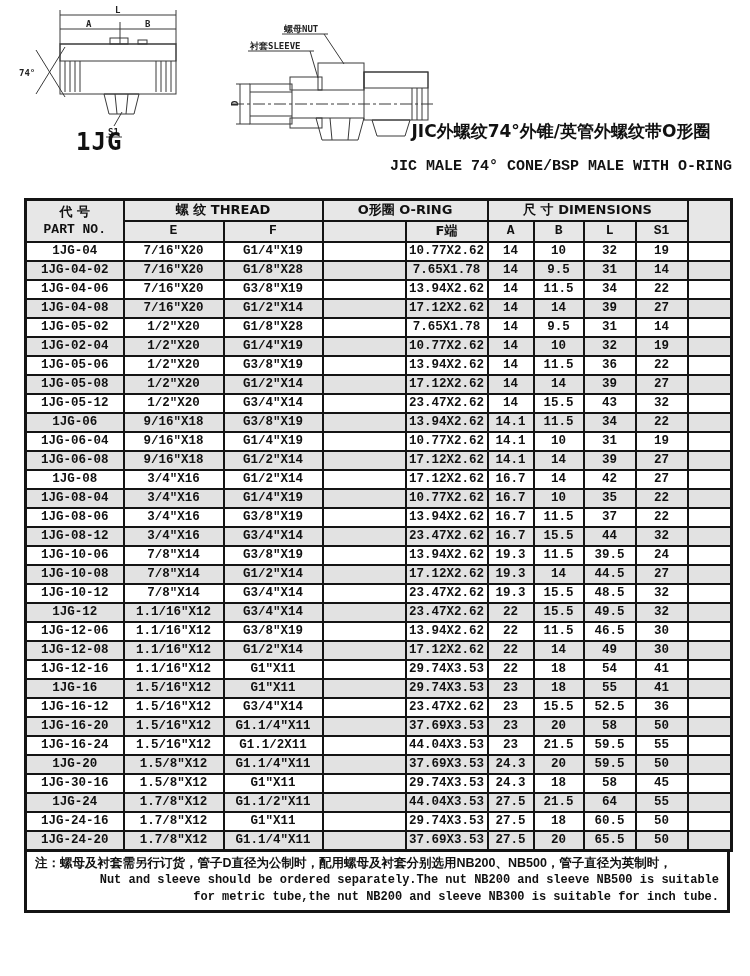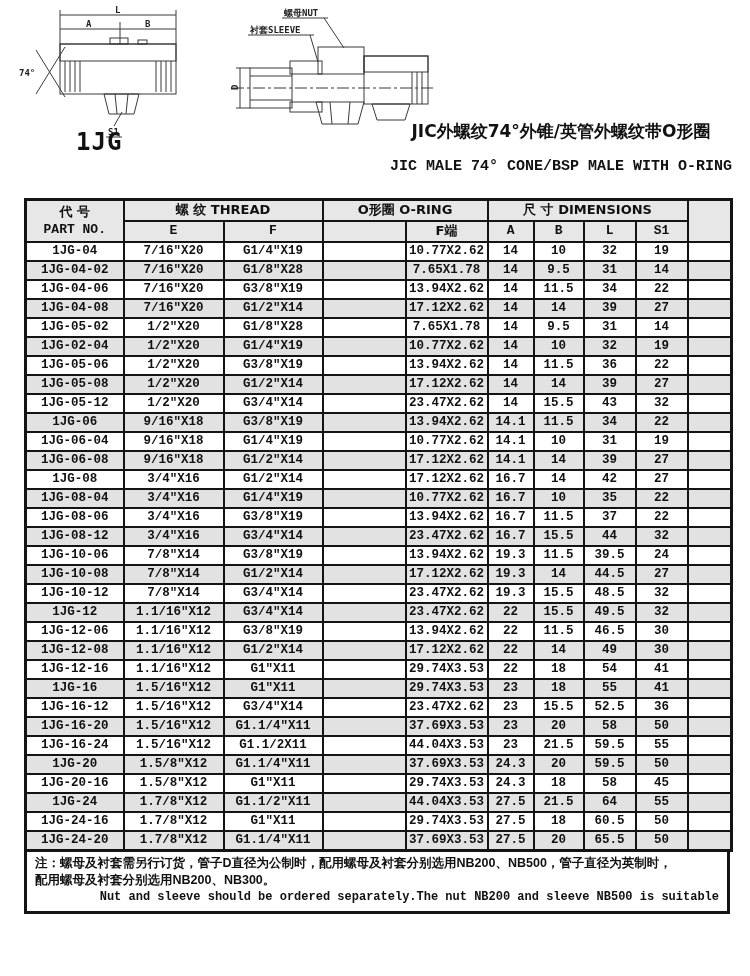--- a/index.html
+++ b/index.html
@@ -94,21 +94,21 @@
       <line class="dline" x1="18" y1="90" x2="47" y2="43"></line>
       <line class="dline" x1="18" y1="46" x2="47" y2="93"></line>
       <text class="dtext" x="1" y="72">74°</text>
 
       <line class="dline" x1="104" y1="108" x2="96" y2="122"></line>
       <text class="dtext" x="90" y="131">S1</text>
       <line class="dline" x1="88" y1="133" x2="104" y2="133"></line>
     </svg>
   </div>
 
-  <div class="drawing" style="left:224px;top:4px;">
+  <div class="drawing" style="left:224px;top:20px;">
     <svg width="214" height="136" viewBox="0 0 214 136">
 
       <text class="dtext zh" x="60" y="12">螺母NUT</text>
       <line class="dline" x1="58" y1="14" x2="104" y2="14"></line>
       <line class="dline" x1="100" y1="14" x2="120" y2="44"></line>
       <text class="dtext zh" x="26" y="29">衬套SLEEVE</text>
       <line class="dline" x1="24" y1="31" x2="90" y2="31"></line>
       <line class="dline" x1="86" y1="31" x2="94" y2="58"></line>
 
       <line class="dline" x1="12" y1="64" x2="26" y2="64"></line>
@@ -512,21 +512,21 @@
         <td>G1.1/4″X11</td>
         <td></td>
         <td>37.69X3.53</td>
         <td>24.3</td>
         <td>20</td>
         <td>59.5</td>
         <td>50</td>
         <td></td>
       </tr>
       <tr>
-        <td>1JG-20-16</td>
+        <td>1JG-30-16</td>
         <td>1.5/8″X12</td>
         <td>G1″X11</td>
         <td></td>
         <td>29.74X3.53</td>
         <td>24.3</td>
         <td>18</td>
         <td>58</td>
         <td>45</td>
         <td></td>
       </tr>
@@ -564,15 +564,15 @@
         <td>20</td>
         <td>65.5</td>
         <td>50</td>
         <td></td>
       </tr>
     </tbody>
 </table>
 
 <div class="notes">
   <div class="note-zh">注：螺母及衬套需另行订货，管子D直径为公制时，配用螺母及衬套分别选用NB200、NB500，管子直径为英制时，</div>
-  <div class="note-zh">配用螺母及衬套分别选用NB200、NB300。</div>
   <div class="note-en">Nut and sleeve should be ordered separately.The nut NB200 and sleeve NB500 is suitable</div>
+  <div class="note-en">for metric tube,the nut NB200 and sleeve NB300 is suitable for inch tube.</div>
 </div>
 
 </body></html>

